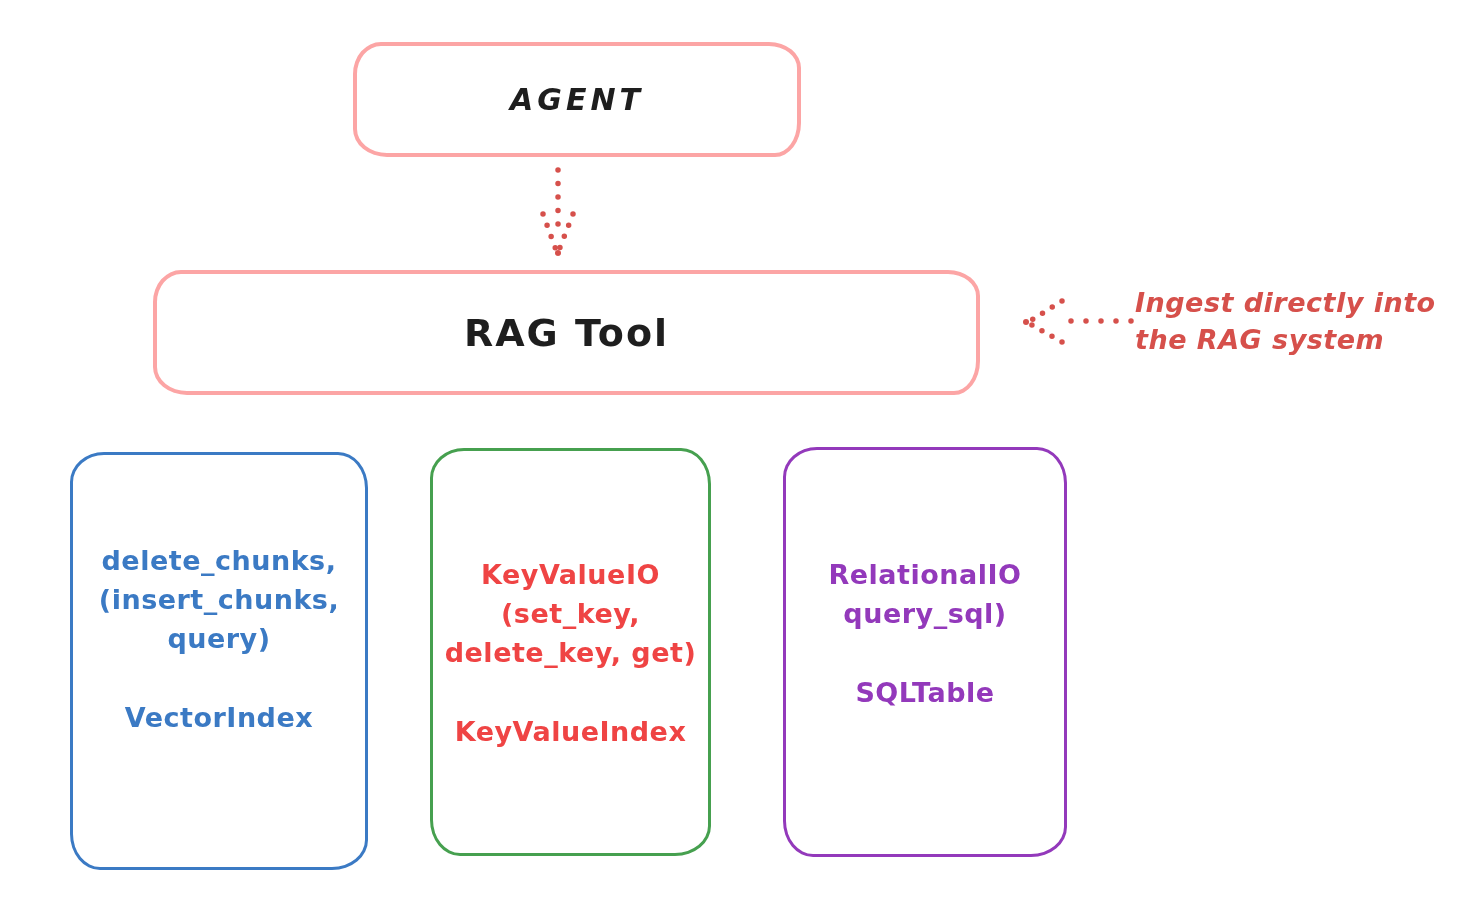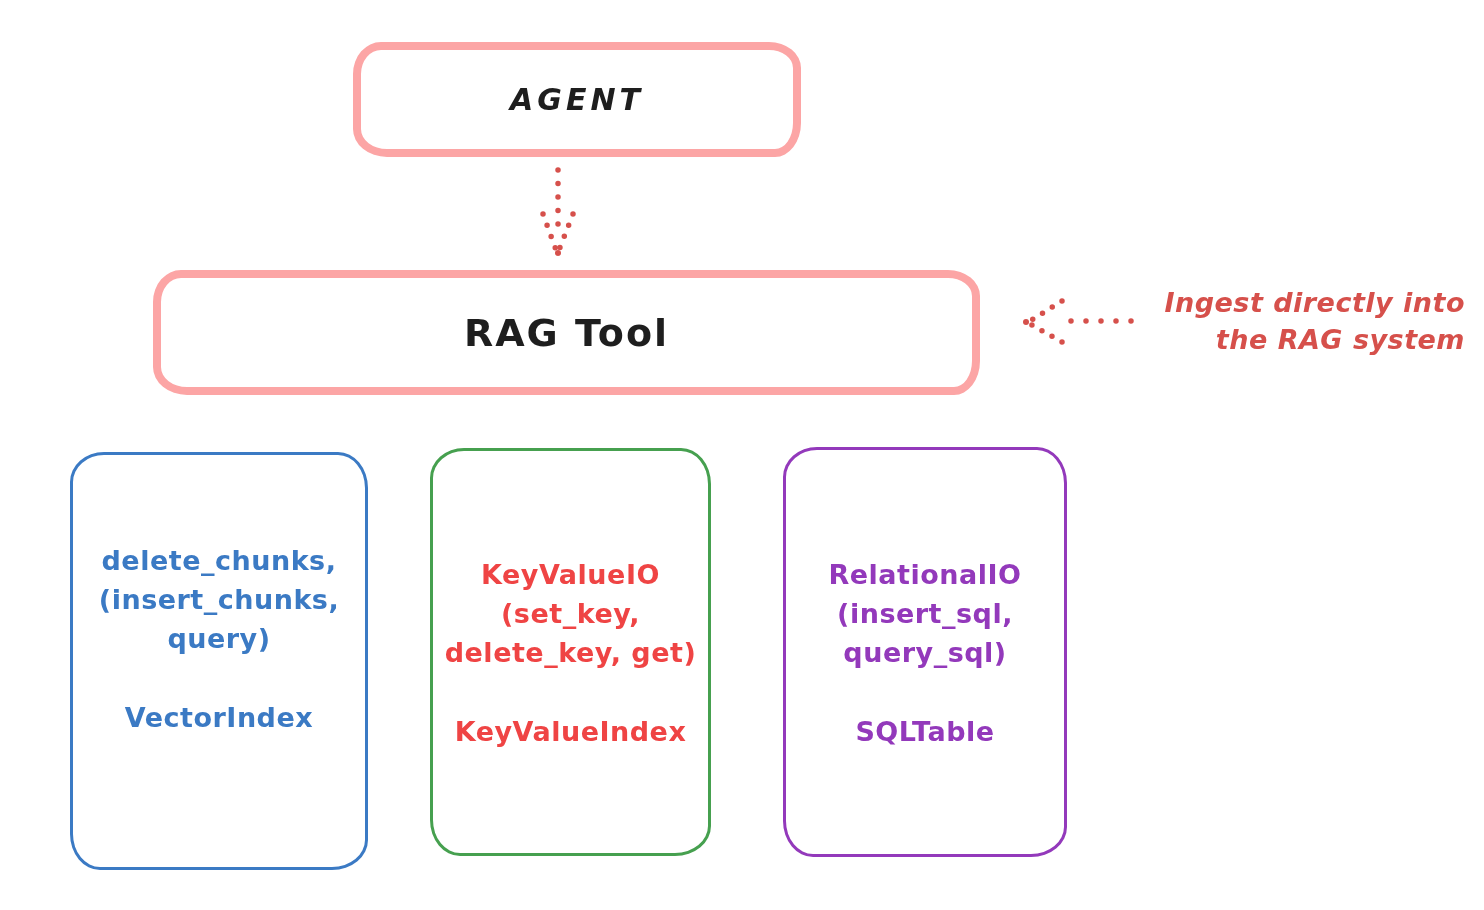--- a/index.html
+++ b/index.html
@@ -17,21 +17,21 @@
   }
   .box {
     position: absolute;
     background: #ffffff;
     box-sizing: border-box;
     display: flex;
     align-items: center;
     justify-content: center;
   }
   .box.black {
-    border: 8px solid #fca5a5;
+    border: 4px solid #fca5a5;
     border-radius: 28px 32px 26px 34px / 32px 26px 34px 28px;
   }
   .agent-box { left: 353px; top: 42px; width: 448px; height: 115px; }
   .rag-box   { left: 153px; top: 270px; width: 827px; height: 125px; }
 
   .label-black {
     color: #1e1e1e;
     font-size: 30px;
     font-weight: 700;
     letter-spacing: 4px;
@@ -67,21 +67,21 @@
   .sbox-blue  .sbox-text   { top: 86px; }
   .sbox-green .sbox-text   { top: 104px; }
   .sbox-purple .sbox-text  { top: 105px; }
   .line-gap { height: 40px; }
 
   .annotation {
     position: absolute;
     left: 1135px;
     top: 284px;
     width: 330px;
-    text-align: right;
+    text-align: left;
     color: #d6504b;
     font-size: 27px;
     font-weight: 700;
     font-style: italic;
     line-height: 37px;
     letter-spacing: 0.5px;
   }
 
   svg.arrows {
     position: absolute;
@@ -147,20 +147,19 @@
       <div>(set_key,</div>
       <div>delete_key, get)</div>
       <div class="line-gap"></div>
       <div>KeyValueIndex</div>
     </div>
   </div>
 
   <div class="sbox sbox-purple">
     <div class="sbox-text">
       <div>RelationalIO</div>
-      <div>(insert_sql,</div>
       <div>query_sql)</div>
       <div class="line-gap"></div>
       <div>SQLTable</div>
     </div>
   </div>
 
 </div>
 
 </body></html>

